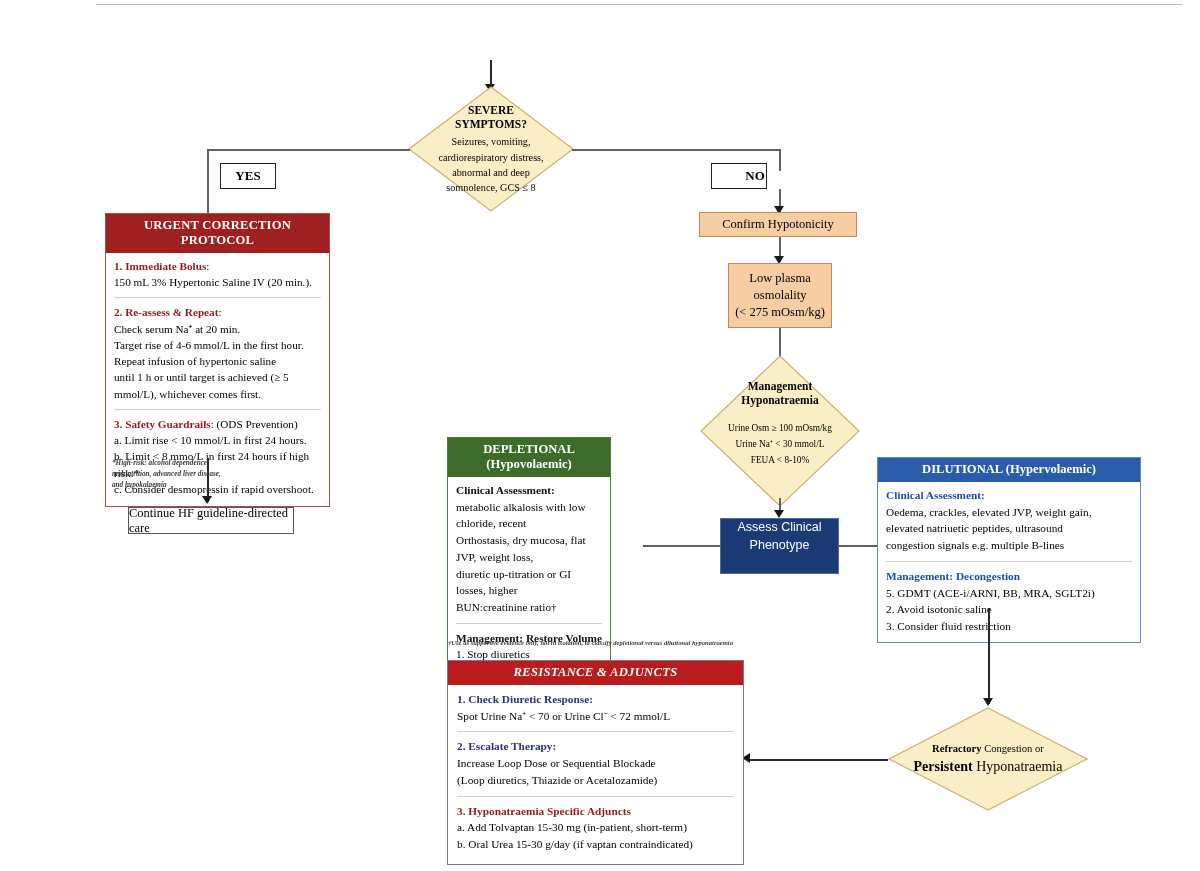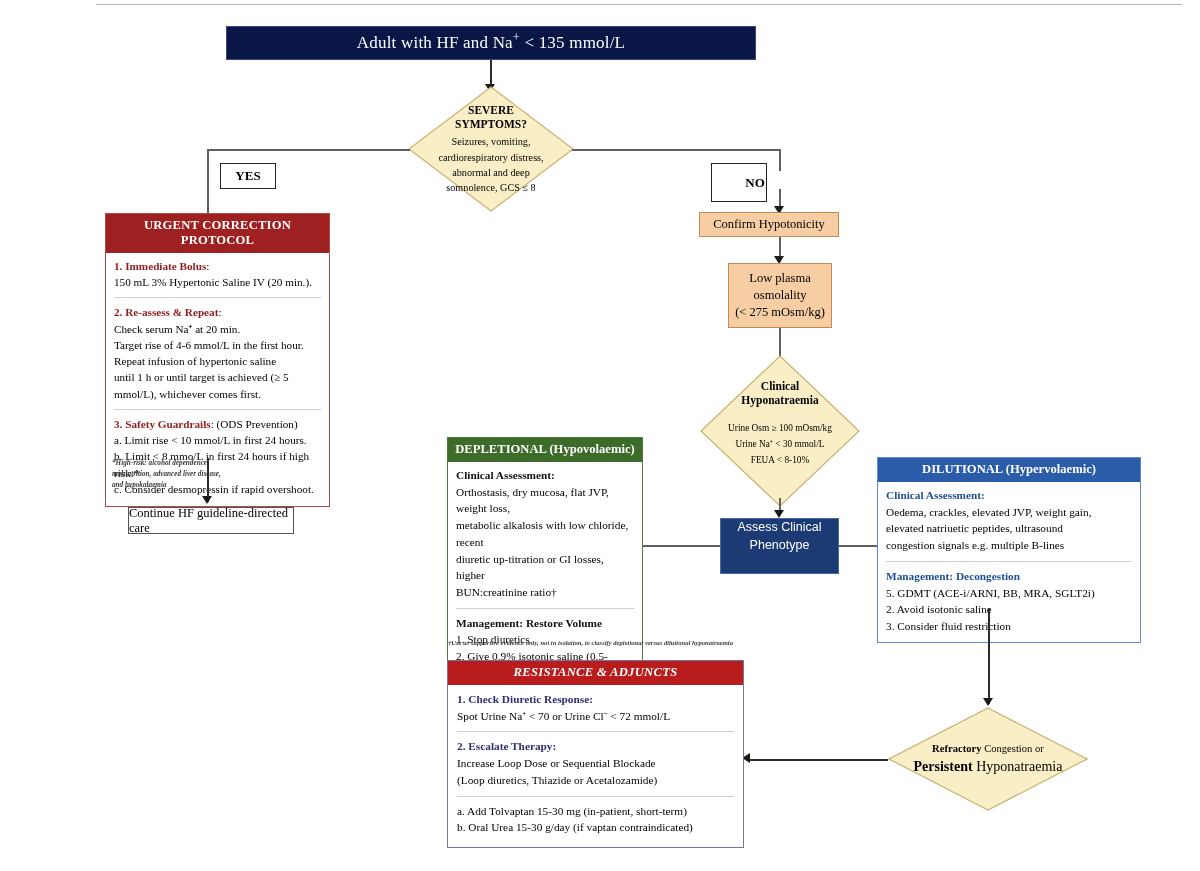--- a/index.html
+++ b/index.html
@@ -82,25 +82,20 @@
             border-right:8px solid #1a1a1a;}
   sup{font-size:.72em;vertical-align:super;line-height:0;}
 </style>
 </head>
 <body>
 
 <div id="canvas">
 
   <div class="topline"></div>
 
-  <div class="node navybar" style="left:226px;top:26px;width:530px;height:34px;">
-    <span>
-      <span>Adult with HF and Na</span><sup>+</sup><span> &lt; 135 mmol/L</span>
-    </span>
-  </div>
 
   <div class="ln lnv" style="left:490px;top:60px;height:26px;"></div>
   <div class="arrow arr-down" style="left:485px;top:84px;"></div>
 
   <div class="diamond" style="left:408px;top:86px;width:166px;height:126px;">
     <div class="shape">
       <svg viewBox="0 0 166 126" preserveAspectRatio="none">
         <polygon points="83,1 165,63 83,125 1,63" fill="#faeec6" stroke="#c9b271" stroke-width="1.2"></polygon>
       </svg>
     </div>
@@ -115,21 +110,21 @@
   </div>
 
   <div class="ln lnh grey" style="left:207px;top:149px;width:203px;"></div>
   <div class="ln lnh grey" style="left:572px;top:149px;width:208px;"></div>
   <div class="ln lnv grey" style="left:207px;top:149px;height:22px;"></div>
   <div class="ln lnv grey" style="left:779px;top:149px;height:22px;"></div>
 
   <div class="node yesno" style="left:220px;top:163px;width:56px;height:26px;">
     <span>YES</span>
   </div>
-  <div class="node yesno" style="left:711px;top:163px;width:56px;height:39px;padding-left:32px;">
+  <div class="node yesno" style="left:711px;top:163px;width:56px;height:26px;padding-left:32px;">
     <span>NO</span>
   </div>
 
   <div class="ln lnv grey" style="left:207px;top:171px;height:42px;"></div>
   <div class="ln lnv grey" style="left:779px;top:189px;height:23px;"></div>
   <div class="arrow arr-down" style="left:774px;top:206px;"></div>
 
   <div class="card urgent" style="left:105px;top:213px;width:225px;">
     <div class="hdr">URGENT CORRECTION PROTOCOL</div>
     <div class="body">
@@ -159,21 +154,21 @@
 
   <div class="fnote small" style="left:112px;top:458px;width:118px;">*High-risk: alcohol dependence, malnutrition, advanced liver disease, and hypokalaemia</div>
 
   <div class="ln lnv" style="left:207px;top:458px;height:44px;"></div>
   <div class="arrow arr-down" style="left:202px;top:496px;"></div>
 
   <div class="node plainbox" style="left:128px;top:507px;width:166px;height:27px;">
     <span>Continue HF guideline-directed care</span>
   </div>
 
-  <div class="node peach" style="left:699px;top:212px;width:140px;height:25px;">
+  <div class="node peach" style="left:699px;top:212px;width:158px;height:25px;">
     <span>Confirm Hypotonicity</span>
   </div>
 
   <div class="ln lnv grey" style="left:779px;top:237px;height:25px;"></div>
   <div class="arrow arr-down" style="left:774px;top:256px;"></div>
 
   <div class="node peach" style="left:728px;top:263px;width:104px;height:65px;flex-direction:column;">
     <div>Low plasma</div>
     <div>osmolality</div>
     <div>(&lt; 275 mOsm/kg)</div>
@@ -181,45 +176,45 @@
 
   <div class="ln lnv grey" style="left:779px;top:328px;height:32px;"></div>
 
   <div class="diamond" style="left:700px;top:355px;width:160px;height:152px;">
     <div class="shape">
       <svg viewBox="0 0 160 152" preserveAspectRatio="none">
         <polygon points="80,1 159,76 80,151 1,76" fill="#faeec6" stroke="#c9b271" stroke-width="1.2"></polygon>
       </svg>
     </div>
     <div class="dtext" style="justify-content:flex-start;padding-top:24px;">
-      <div class="d-title">Clinical</div>
+      <div class="d-title">Management</div>
       <div class="d-title">Hyponatraemia</div>
       <div class="d-line" style="margin-top:12px;">Urine Osm ≥ 100 mOsm/kg</div>
       <div class="d-line">Urine Na⁺ &lt; 30 mmol/L</div>
       <div class="d-line">FEUA &lt; 8-10%</div>
     </div>
   </div>
 
   <div class="ln lnv grey" style="left:779px;top:498px;height:17px;"></div>
   <div class="arrow arr-down" style="left:774px;top:510px;"></div>
 
   <div class="node navybox" style="left:720px;top:518px;width:119px;height:56px;flex-direction:column;">
     <div>Assess Clinical</div>
     <div>Phenotype</div>
   </div>
 
   <div class="ln lnh grey" style="left:643px;top:545px;width:78px;"></div>
   <div class="ln lnh grey" style="left:838px;top:545px;width:40px;"></div>
 
-  <div class="card deplet" style="left:447px;top:437px;width:196px;">
+  <div class="card deplet" style="left:447px;top:437px;width:164px;">
     <div class="hdr">DEPLETIONAL (Hypovolaemic)</div>
     <div class="body">
       <div class="lbl" style="color:#111;">Clinical Assessment:</div>
+      <div>metabolic alkalosis with low chloride, recent</div>
       <div>Orthostasis, dry mucosa, flat JVP, weight loss,</div>
-      <div>metabolic alkalosis with low chloride, recent</div>
       <div>diuretic up-titration or GI losses, higher</div>
       <div>BUN:creatinine ratio†</div>
       <div class="rule"></div>
       <div class="lbl" style="color:#111;">Management: Restore Volume</div>
       <div>1. Stop diuretics</div>
       <div>2. Give 0.9% isotonic saline (0.5-1mL/kg/hr)</div>
       <div>3. Aim for 4-6 mmol/L in 24 hours or</div>
       <div>euvolaemia</div>
     </div>
   </div>
@@ -271,19 +266,20 @@
         <div>Spot Urine Na⁺ &lt; 70 or Urine Cl⁻ &lt; 72 mmol/L</div>
       </div>
       <div class="rule"></div>
       <div class="sect">
         <div class="lbl">2. Escalate Therapy:</div>
         <div>Increase Loop Dose or Sequential Blockade</div>
         <div>(Loop diuretics, Thiazide or Acetalozamide)</div>
       </div>
       <div class="rule"></div>
       <div class="sect">
+        <div class="lbl red">3. Hyponatraemia Specific Adjuncts</div>
         <div>a. Add Tolvaptan 15-30 mg (in-patient, short-term)</div>
         <div>b. Oral Urea 15-30 g/day (if vaptan contraindicated)</div>
       </div>
     </div>
   </div>
 
 </div>
 
 </body></html>

